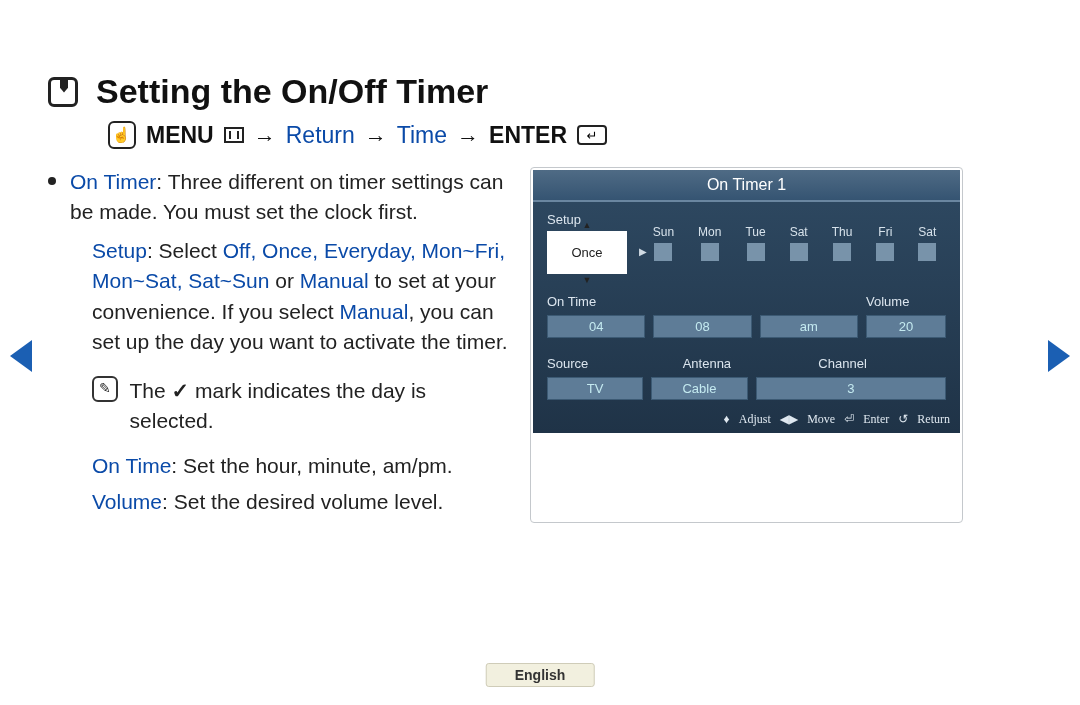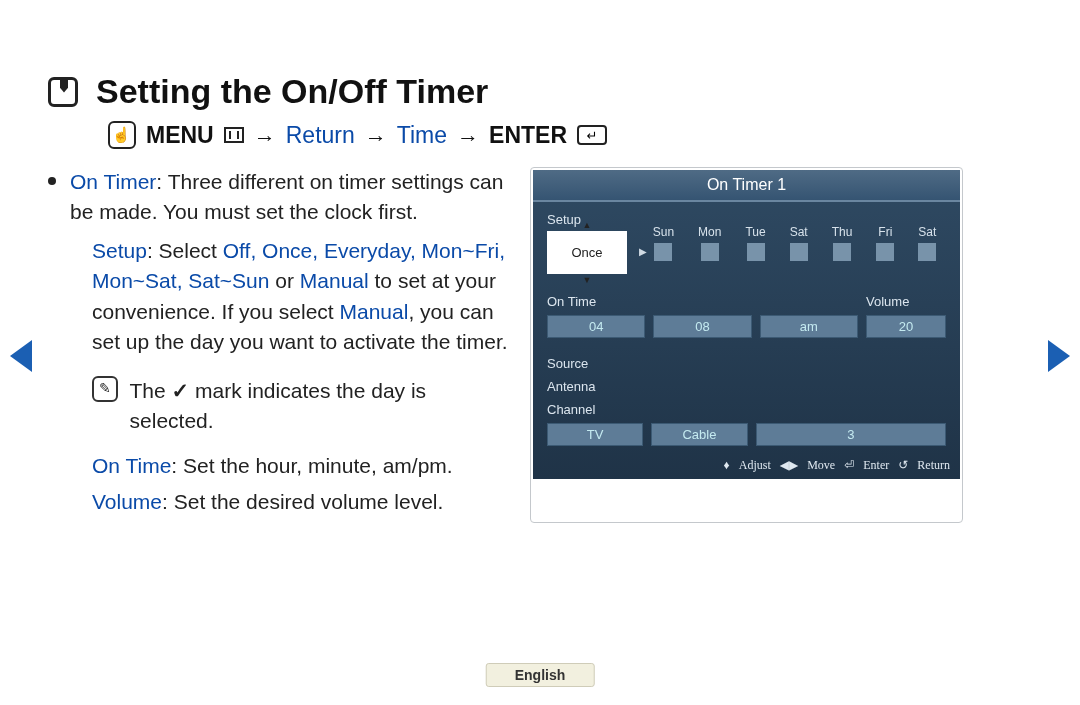--- a/index.html
+++ b/index.html
@@ -74,21 +74,21 @@
   .day { text-align:center; font-size:12px; color:#d7e2eb; }
   .day-box { width:18px; height:18px; background:#7893aa; margin:4px auto 0; }
   .sec-labels { display:flex; margin-top:20px; font-size:13px; color:#dbe5ee;}
   .sec-labels .lab1 { flex:1;}
   .val-row { display:flex; gap:8px; margin-top:6px;border-radius:10px;}
   .val-cell {
     background:#5e7c97; color:#c4eaf0; text-align:center; padding:3px 0; font-size:13px;
     border:1px solid #3c5a74;
   }
   .val-cell.w3 { flex:1; }
-  .row2-labels { display:flex; gap:8px; margin-top:18px; font-size:13px; color:#dbe5ee;flex-direction:column;}
+  .row2-labels { display:flex; gap:8px; margin-top:18px; font-size:13px; color:#dbe5ee;}
   .row2-labels span { flex:1; }
   .footer-bar { text-align:right; padding:4px 10px 6px; font-size:12px; color:#dfe8f0;font-family:Liberation Serif, serif;}
   .footer-bar span { margin-left:6px;}
 
   
   .nav-arrow-left, .nav-arrow-right {
     position:absolute; top:340px; width:0; height:0; border-top:16px solid transparent;
     border-bottom:16px solid transparent;
   }
   .nav-arrow-left { left:10px; border-right:22px solid #1b5fb3;}

